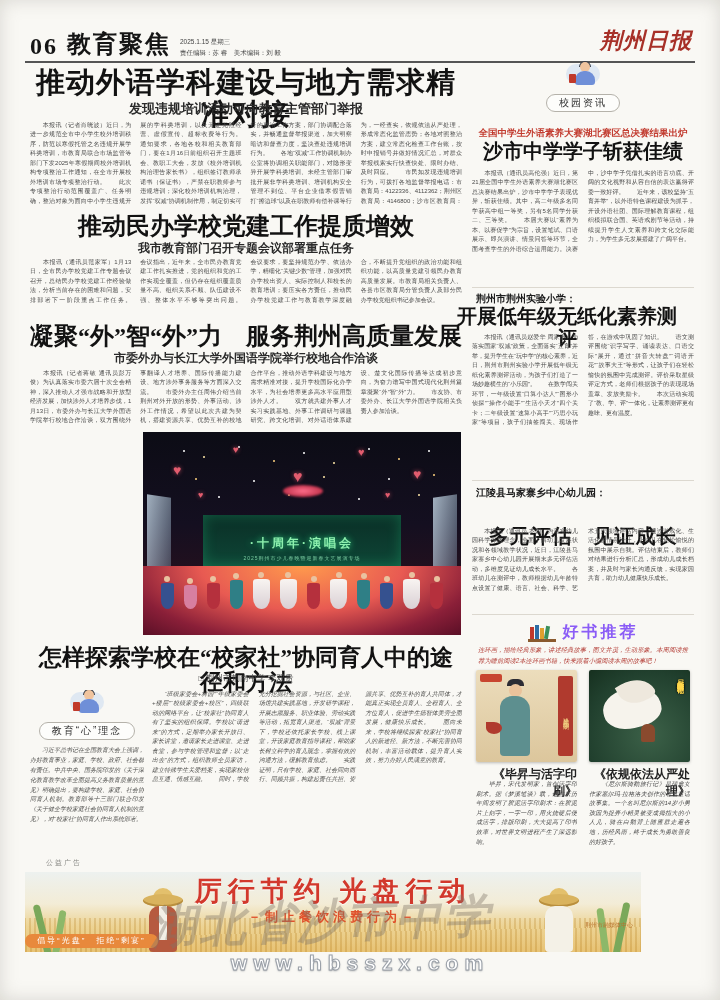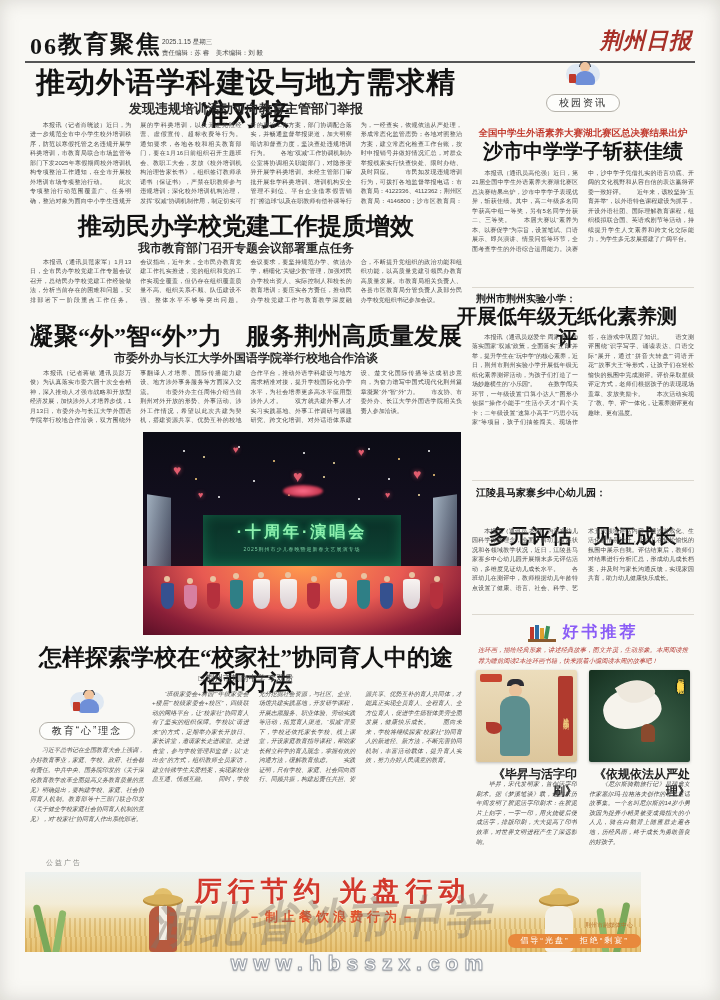--- a/index.html
+++ b/index.html
@@ -1,21 +1,21 @@
 <!DOCTYPE html>
 <html><head>
 <meta charset="utf-8">
 <style>
   html,body{margin:0;padding:0;background:#e8e6e1;}
   #page{position:relative;width:720px;height:1000px;margin:0 auto;background:#f9f8f4;
         overflow:hidden;font-family:"Liberation Sans",sans-serif;color:#333;
         box-shadow:inset 0 0 18px rgba(120,115,105,.25);}
   .abs{position:absolute;}
   
-  .hdr-left{left:30px;top:28px;display:flex;align-items:flex-end;}
+  .hdr-left{left:30px;top:28px;display:flex;align-items:flex-end;gap:9px;}
   .pgnum,.section{font-family:"Liberation Serif",serif;font-weight:900;font-size:24px;color:#151515;letter-spacing:2px;}
   .hdr-meta{font-size:6.5px;color:#444;line-height:1.6;padding-bottom:2px;}
   .masthead{right:28px;top:26px;font-family:"DejaVu Serif",serif;font-style:italic;font-weight:900;
             font-size:22px;color:#a73028;letter-spacing:1px;}
   .hdr-rule{left:25px;right:25px;top:61px;border-top:2px solid #555;}
   
   .hl{font-family:"Liberation Serif",serif;font-weight:900;color:#121212;text-align:center;line-height:1.1;}
   .sub{font-weight:700;color:#2a2a2a;text-align:center;}
   .bodytxt{font-size:6px;line-height:1.58;color:#4a4a4a;text-align:justify;overflow:hidden;}
   .kai{font-style:italic;color:#50504e;}
@@ -39,21 +39,21 @@
   .photo{left:143px;top:432px;width:318px;height:203px;background:linear-gradient(180deg,#0c0c15 0%,#140f20 45%,#23101e 70%,#3a1224 100%);overflow:hidden;}
   .ph-dots{position:absolute;left:40px;top:18px;width:2px;height:2px;background:#fff;border-radius:50%;
     box-shadow:20px 6px 0 #ffe9a8,55px -4px 0 #fff,90px 10px 0 #ffd27f,120px 2px 0 #fff,150px 12px 0 #ffe9a8,
     185px -2px 0 #fff,215px 8px 0 #ffd27f,245px 0 0 #fff,12px 28px 0 #ffd27f,70px 30px 0 #fff,140px 26px 0 #ffe9a8,
     205px 28px 0 #fff,250px 24px 0 #ffd27f,35px 46px 0 #fff,105px 44px 0 #ffd27f,175px 48px 0 #fff,235px 44px 0 #ffe9a8;}
   .hh{position:absolute;color:#e25c6e;text-shadow:0 0 4px rgba(230,90,110,.7);}
   .hh::before{content:"♥";}
   .ph-logo{position:absolute;left:44%;top:26%;width:40px;height:12px;background:radial-gradient(#ff6f8c,#c2344d 70%,transparent);filter:blur(1px);border-radius:50%;}
   .ph-screen{position:absolute;left:19%;top:41%;width:62%;height:25%;background:linear-gradient(#0a2e26,#0e4636);
              box-shadow:inset 0 0 14px rgba(40,220,140,.3);text-align:center;}
-  .ph-t1{font-size:16px;font-weight:700;color:#8ef0ae;text-shadow:0 0 6px #2ee08a;letter-spacing:3px;margin-top:7px;}
+  .ph-t1{font-size:12px;font-weight:700;color:#8ef0ae;text-shadow:0 0 6px #2ee08a;letter-spacing:3px;margin-top:20px;}
   .ph-t2{font-size:5px;color:#79caa0;margin-top:3px;letter-spacing:1px;}
   .ph-wing{position:absolute;top:64px;width:24px;height:96px;background:linear-gradient(100deg,rgba(210,230,245,.75),rgba(150,190,220,.25));}
   .ph-wing.l{left:4px;transform:skewY(8deg);}
   .ph-wing.r{right:4px;transform:skewY(-8deg);}
   .ph-floor{position:absolute;left:0;right:0;bottom:0;height:34%;
             background:radial-gradient(ellipse at 50% 0%,#ff9a4d 0%,#e85a52 45%,#8a1f38 78%,#5a0f26 100%);}
   .pfrow{position:absolute;left:4%;right:4%;bottom:13%;display:flex;justify-content:space-around;align-items:flex-end;}
   .pf{width:13px;height:26px;border-radius:6px 6px 12px 12px / 4px 4px 16px 16px;background:#efe9e8;position:relative;}
   .pf::before{content:"";position:absolute;top:-7px;left:50%;margin-left:-3px;width:6px;height:6px;border-radius:50%;background:#e9c2a0;}
   .pf.w{background:linear-gradient(#f8f4f1,#d9cfd4);width:17px;height:30px;}
@@ -115,21 +115,21 @@
   .bk-body{width:101px;height:86px;font-size:6px;line-height:1.6;color:#4a4a4a;text-align:justify;overflow:hidden;font-style:italic;}
   
   .ad-label{left:46px;top:858px;font-size:7px;color:#8a8a86;letter-spacing:2px;}
   .banner{left:25px;top:872px;width:616px;height:80px;overflow:hidden;
           background:linear-gradient(180deg,#edf1ef 0%,#f3ecd6 40%,#ecd394 68%,#e5bd6b 100%);}
   .wheat{position:absolute;left:0;right:0;bottom:0;height:34px;
          background:repeating-linear-gradient(88deg,rgba(196,148,60,.35) 0 2px,rgba(240,214,150,.2) 2px 5px);}
   .b-title{position:absolute;left:0;right:0;top:1px;text-align:center;font-family:"Liberation Serif",serif;
            font-weight:900;font-size:27px;color:#d2382c;letter-spacing:6px;text-shadow:0 1px 0 rgba(255,255,255,.8);}
   .b-sub{position:absolute;left:0;right:0;top:36px;text-align:center;font-weight:700;font-size:13px;color:#e0512c;letter-spacing:4px;}
-  .b-pillwrap{position:absolute;left:0;right:0;top:57px;text-align:right;padding-left:20px;}
+  .b-pillwrap{position:absolute;left:0;right:0;top:57px;text-align:left;}
   .b-pill{display:inline-block;background:#e8893c;color:#fff;font-size:8px;padding:1.5px 12px;border-radius:8px;letter-spacing:2px;}
   .reed{position:absolute;width:7px;height:54px;background:#7aa85a;border-radius:4px;}
   .reed.r1p{left:14px;bottom:-6px;transform:rotate(-14deg);}
   .reed.r2p{left:30px;bottom:-12px;transform:rotate(10deg);background:#8db869;}
   .reed.r3p{right:16px;bottom:-4px;transform:rotate(12deg);}
   .reed.r4p{right:34px;bottom:-10px;transform:rotate(-8deg);background:#8db869;}
   .farmer{position:absolute;bottom:0;width:52px;height:58px;}
   .farmer .fhat{position:absolute;left:6px;top:0;width:40px;height:13px;background:#d9b35e;border-radius:50%;box-shadow:inset 0 -2px 0 #b98f3e;}
   .farmer .fdome{position:absolute;left:16px;top:-6px;width:20px;height:10px;background:#e3c06c;border-radius:10px 10px 0 0;}
   .farmer .fbody{position:absolute;left:12px;top:12px;width:28px;height:46px;border-radius:10px 10px 4px 4px;}

